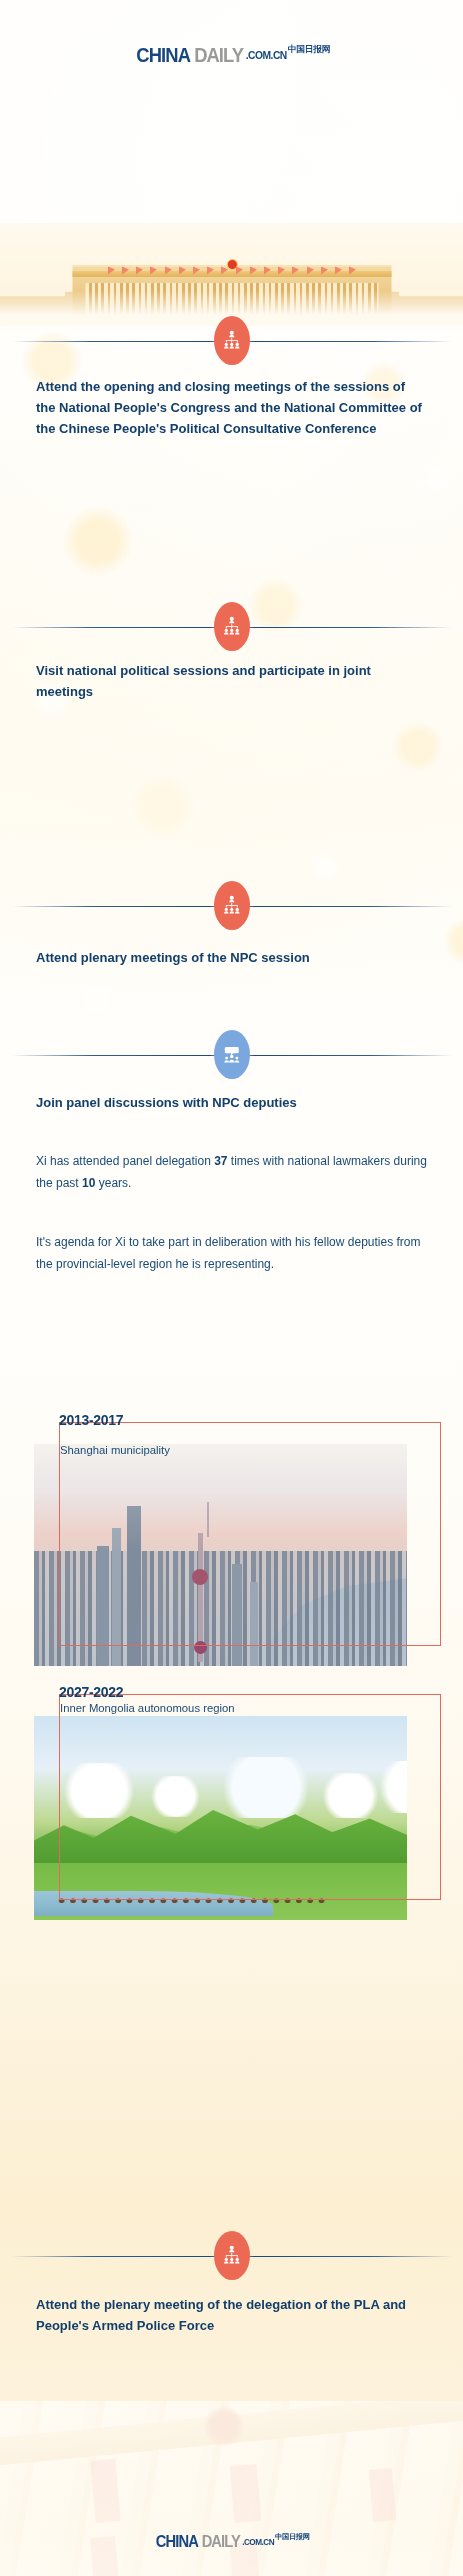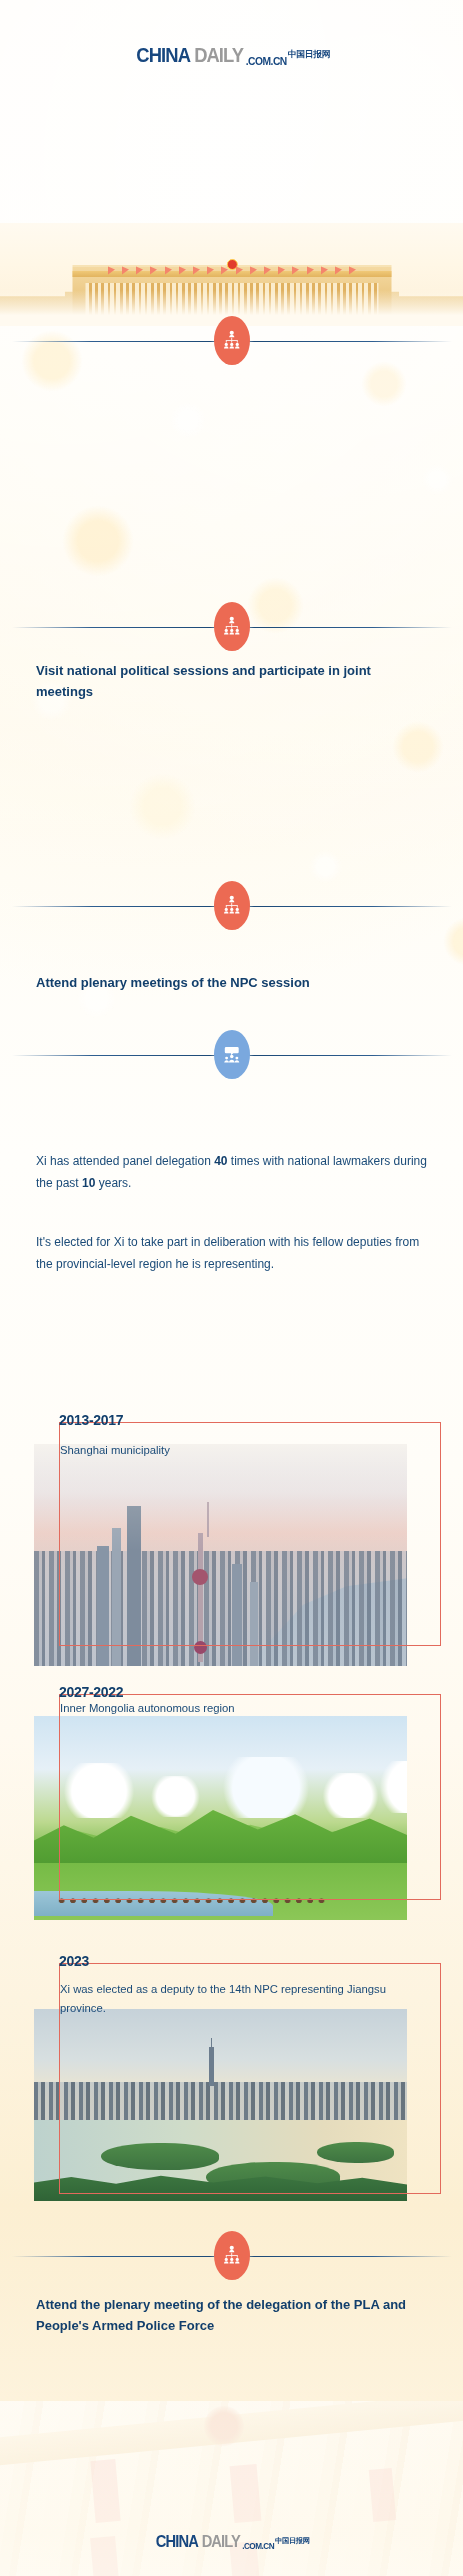--- a/index.html
+++ b/index.html
@@ -40,21 +40,21 @@
       radial-gradient(circle, rgba(255,255,255,.8) 0 40%, rgba(255,255,255,0) 70%);
     background-size:62px 62px,46px 46px,36px 36px,72px 72px,31px 31px,57px 57px,
                     41px 41px,52px 52px,67px 67px,33px 33px,49px 49px,39px 39px;
     background-position:
       20.6px 330px, 361px 361px, 170px 402px, 62px 505px, 422px 464px, 247px 577px,
       31px 680px, 392px 721px, 129px 773px, 309px 850px, 443px 917px, 77px 979px;
   }
 
   
   .logo-wrap { position:absolute; left:0; right:0; display:flex; justify-content:center; }
-  .logo { display:flex; align-items:flex-end; letter-spacing:-0.3px; }
+  .logo { display:flex; align-items:center; letter-spacing:-0.3px; }
   .logo .china { font-size:20px; font-weight:bold; color:#17477f; font-family:"Liberation Sans", sans-serif;
                  letter-spacing:-1px; transform:scaleX(.92); }
   .logo .daily { font-size:20px; font-weight:bold; color:#9a9a9a; letter-spacing:-1px; transform:scaleX(.92); }
   .logo .cn    { font-size:10.3px; font-weight:bold; color:#17477f; letter-spacing:-0.5px; margin-left:0.5px; }
   .logo .hanzi { font-size:8.8px; font-weight:bold; color:#17477f; margin-left:1px;
                  font-family:Liberation Sans, sans-serif; position:relative; top:-5.7px; }
 
   #hdr-logo { top:44px; }
   #ftr-logo { top:2533px; }
   #ftr-logo .china,#ftr-logo .daily { font-size:16px; }
@@ -286,20 +286,21 @@
         <rect x="26.9" y="20.4" width="1.6" height="4" fill="#fff"></rect>
         <circle cx="6.3" cy="28" r="3.1" fill="#fff"></circle>
         <path d="M2 36c0-2.4 1.9-4.2 4.3-4.2S10.6 33.6 10.6 36z" fill="#fff"></path>
         <circle cx="17" cy="28" r="3.1" fill="#fff"></circle>
         <path d="M12.7 36c0-2.4 1.9-4.2 4.3-4.2S21.3 33.6 21.3 36z" fill="#fff"></path>
         <circle cx="27.7" cy="28" r="3.1" fill="#fff"></circle>
         <path d="M23.4 36c0-2.4 1.9-4.2 4.3-4.2S32 33.6 32 36z" fill="#fff"></path>
       </svg>
     </div>
   </div>
+  <div class="headline" style="top:376px">Attend the opening and closing meetings of the sessions of the National People's Congress and the National Committee of the Chinese People's Political Consultative Conference</div>
 
   <div class="divider" style="top:602px">
     <div class="rule"></div>
     <div class="badge red">
       <svg width="17.5" height="20.6" viewBox="0 0 34 40" aria-hidden="true">
         <circle cx="17" cy="5.5" r="4" fill="#fff"></circle>
         <path d="M12 14c0-3 2.4-5 5-5s5 2 5 5z" fill="#fff"></path>
         <rect x="16.2" y="15" width="1.6" height="5" fill="#fff"></rect>
         <rect x="5.5" y="19.4" width="23" height="1.6" fill="#fff"></rect>
         <rect x="5.5" y="20.4" width="1.6" height="4" fill="#fff"></rect>
@@ -329,38 +330,39 @@
         <rect x="26.9" y="20.4" width="1.6" height="4" fill="#fff"></rect>
         <circle cx="6.3" cy="28" r="3.1" fill="#fff"></circle>
         <path d="M2 36c0-2.4 1.9-4.2 4.3-4.2S10.6 33.6 10.6 36z" fill="#fff"></path>
         <circle cx="17" cy="28" r="3.1" fill="#fff"></circle>
         <path d="M12.7 36c0-2.4 1.9-4.2 4.3-4.2S21.3 33.6 21.3 36z" fill="#fff"></path>
         <circle cx="27.7" cy="28" r="3.1" fill="#fff"></circle>
         <path d="M23.4 36c0-2.4 1.9-4.2 4.3-4.2S32 33.6 32 36z" fill="#fff"></path>
       </svg>
     </div>
   </div>
-  <div class="headline" style="top:972px; width:361px">Attend plenary meetings of the NPC session</div>
+  <div class="headline" style="top:947px; width:361px">Attend plenary meetings of the NPC session</div>
 
   <div class="divider" style="top:1030px">
     <div class="rule"></div>
     <div class="badge blue">
       <svg width="17.5" height="19.6" viewBox="0 0 34 38" aria-hidden="true">
         <path d="M6 4h22a2.5 2.5 0 0 1 2.5 2.5v7A2.5 2.5 0 0 1 28 16h-8l-4.5 4v-4H6a2.5 2.5 0 0 1-2.5-2.5v-7A2.5 2.5 0 0 1 6 4z" fill="#fff"></path>
         <circle cx="17" cy="22.5" r="3.4" fill="#fff"></circle>
         <path d="M11.6 34c0-3 2.4-5.4 5.4-5.4S22.4 31 22.4 34z" fill="#fff"></path>
         <circle cx="7" cy="25.4" r="2.8" fill="#fff"></circle>
         <path d="M2.4 34c0-2.5 2-4.6 4.6-4.6s4.6 2.1 4.6 4.6z" fill="#fff"></path>
         <circle cx="27" cy="25.4" r="2.8" fill="#fff"></circle>
         <path d="M22.4 34c0-2.5 2-4.6 4.6-4.6s4.6 2.1 4.6 4.6z" fill="#fff"></path>
       </svg>
     </div>
   </div>
-  <div class="body" style="top:1150px; width:402px"><span>Xi has attended panel delegation </span><b>40</b><span> times with national lawmakers during the past </span><b>10</b><span> years.</span></div>
-  <div class="body" style="top:1231px; width:392px">It's elected for Xi to take part in deliberation with his fellow deputies from the provincial-level region he is representing.</div>
+  <div class="headline" style="top:1092px; width:330px">Join panel discussions with NPC deputies</div>
+  <div class="body" style="top:1150px; width:402px"><span>Xi has attended panel delegation </span><b>37</b><span> times with national lawmakers during the past </span><b>10</b><span> years.</span></div>
+  <div class="body" style="top:1231px; width:392px">It's agenda for Xi to take part in deliberation with his fellow deputies from the provincial-level region he is representing.</div>
 
   <div class="card" style="top:1412px; height:258px">
     <div class="photo ph-sh" style="left:0; top:32px; width:373px; height:222px">
       <div class="riv"></div>
       <div class="skyline"></div>
       <div class="bld" style="left:17%; width:11.3px; height:54%; background:#8795a6"></div>
       <div class="bld" style="left:21%; width:8.2px; height:62%; background:#9aa6b4"></div>
       <div class="bld" style="left:25%; width:13.4px; height:72%; background:#7e8c9d"></div>
       <div class="spire"></div>
       <div class="pearl"></div>
@@ -380,35 +382,20 @@
       <div class="hills"></div>
       <div class="plain"></div>
       <div class="water"></div>
       <div class="herd"></div>
     </div>
     <div class="frame" style="top:10.3px; height:206px"></div>
     <div class="year" style="left:25px">2027-2022</div>
     <div class="cap" style="left:26px; top:15px">Inner Mongolia autonomous region</div>
   </div>
 
-  <div class="card" style="top:1953px; height:258px">
-    <div class="photo ph-js" style="left:0; top:56px; width:373px; height:192px">
-      <div class="sky2"></div>
-      <div class="city"></div>
-      <div class="tower"></div>
-      <div class="lake"></div>
-      <div class="isle" style="left:18%; bottom:16%; width:118px; height:27px"></div>
-      <div class="isle" style="left:46%; bottom:4%; width:134px; height:31px"></div>
-      <div class="isle" style="left:76%; bottom:20%; width:77px; height:20.6px"></div>
-      <div class="trees"></div>
-    </div>
-    <div class="frame" style="top:10.3px; height:231px"></div>
-    <div class="year" style="left:25px">2023</div>
-    <div class="cap" style="left:26px; top:27px; width:340px">Xi was elected as a deputy to the 14th NPC representing Jiangsu province.</div>
-  </div>
 
   <div class="divider" style="top:2231px">
     <div class="rule"></div>
     <div class="badge red">
       <svg width="17.5" height="20.6" viewBox="0 0 34 40" aria-hidden="true">
         <circle cx="17" cy="5.5" r="4" fill="#fff"></circle>
         <path d="M12 14c0-3 2.4-5 5-5s5 2 5 5z" fill="#fff"></path>
         <rect x="16.2" y="15" width="1.6" height="5" fill="#fff"></rect>
         <rect x="5.5" y="19.4" width="23" height="1.6" fill="#fff"></rect>
         <rect x="5.5" y="20.4" width="1.6" height="4" fill="#fff"></rect>

